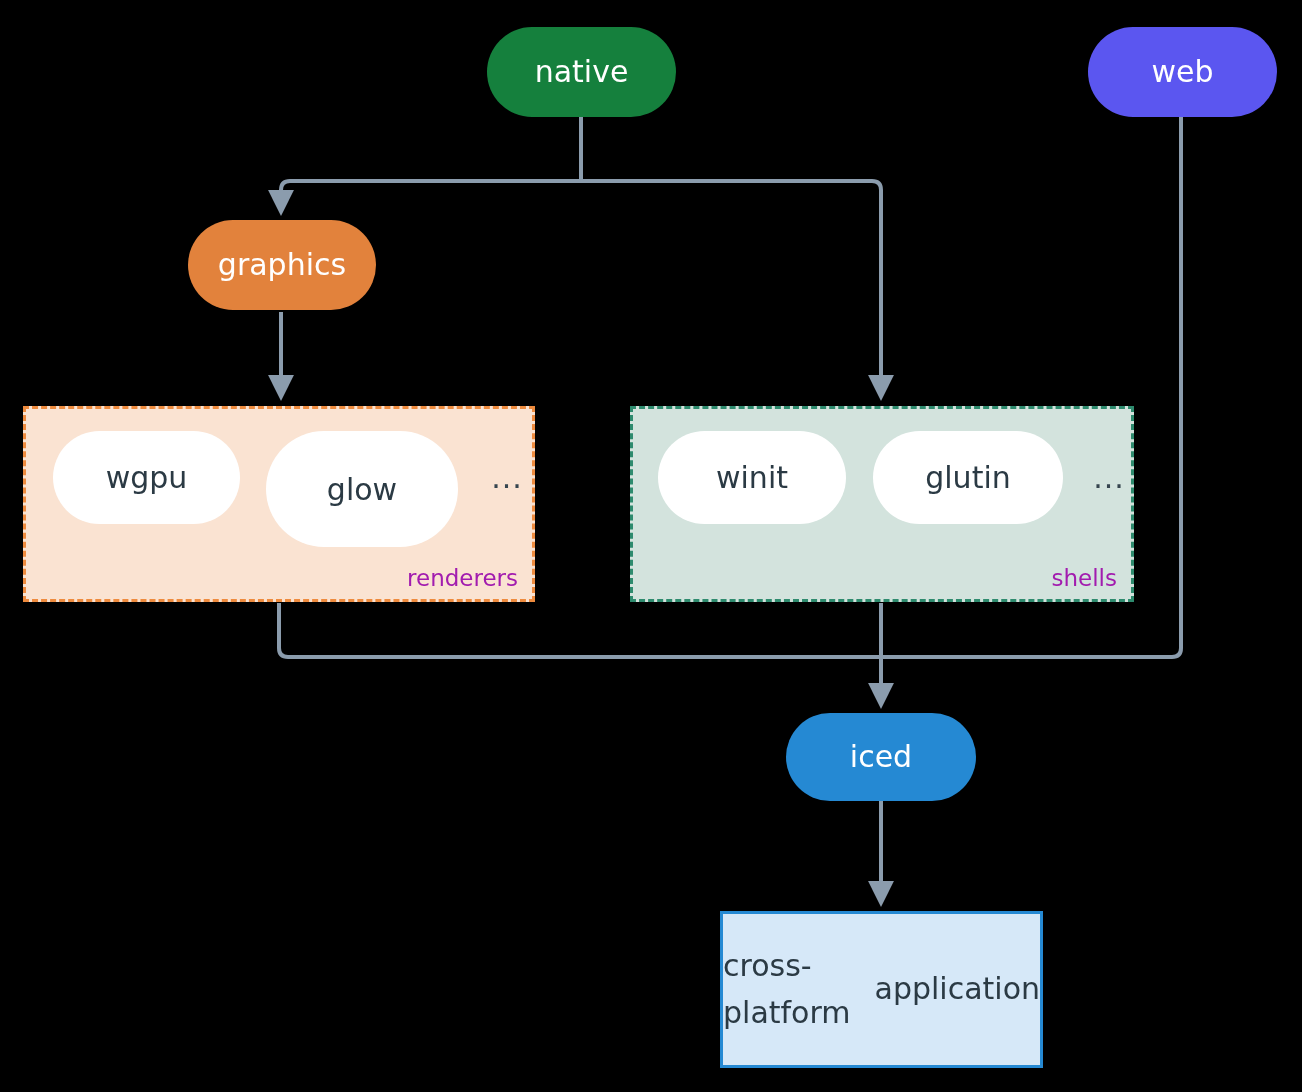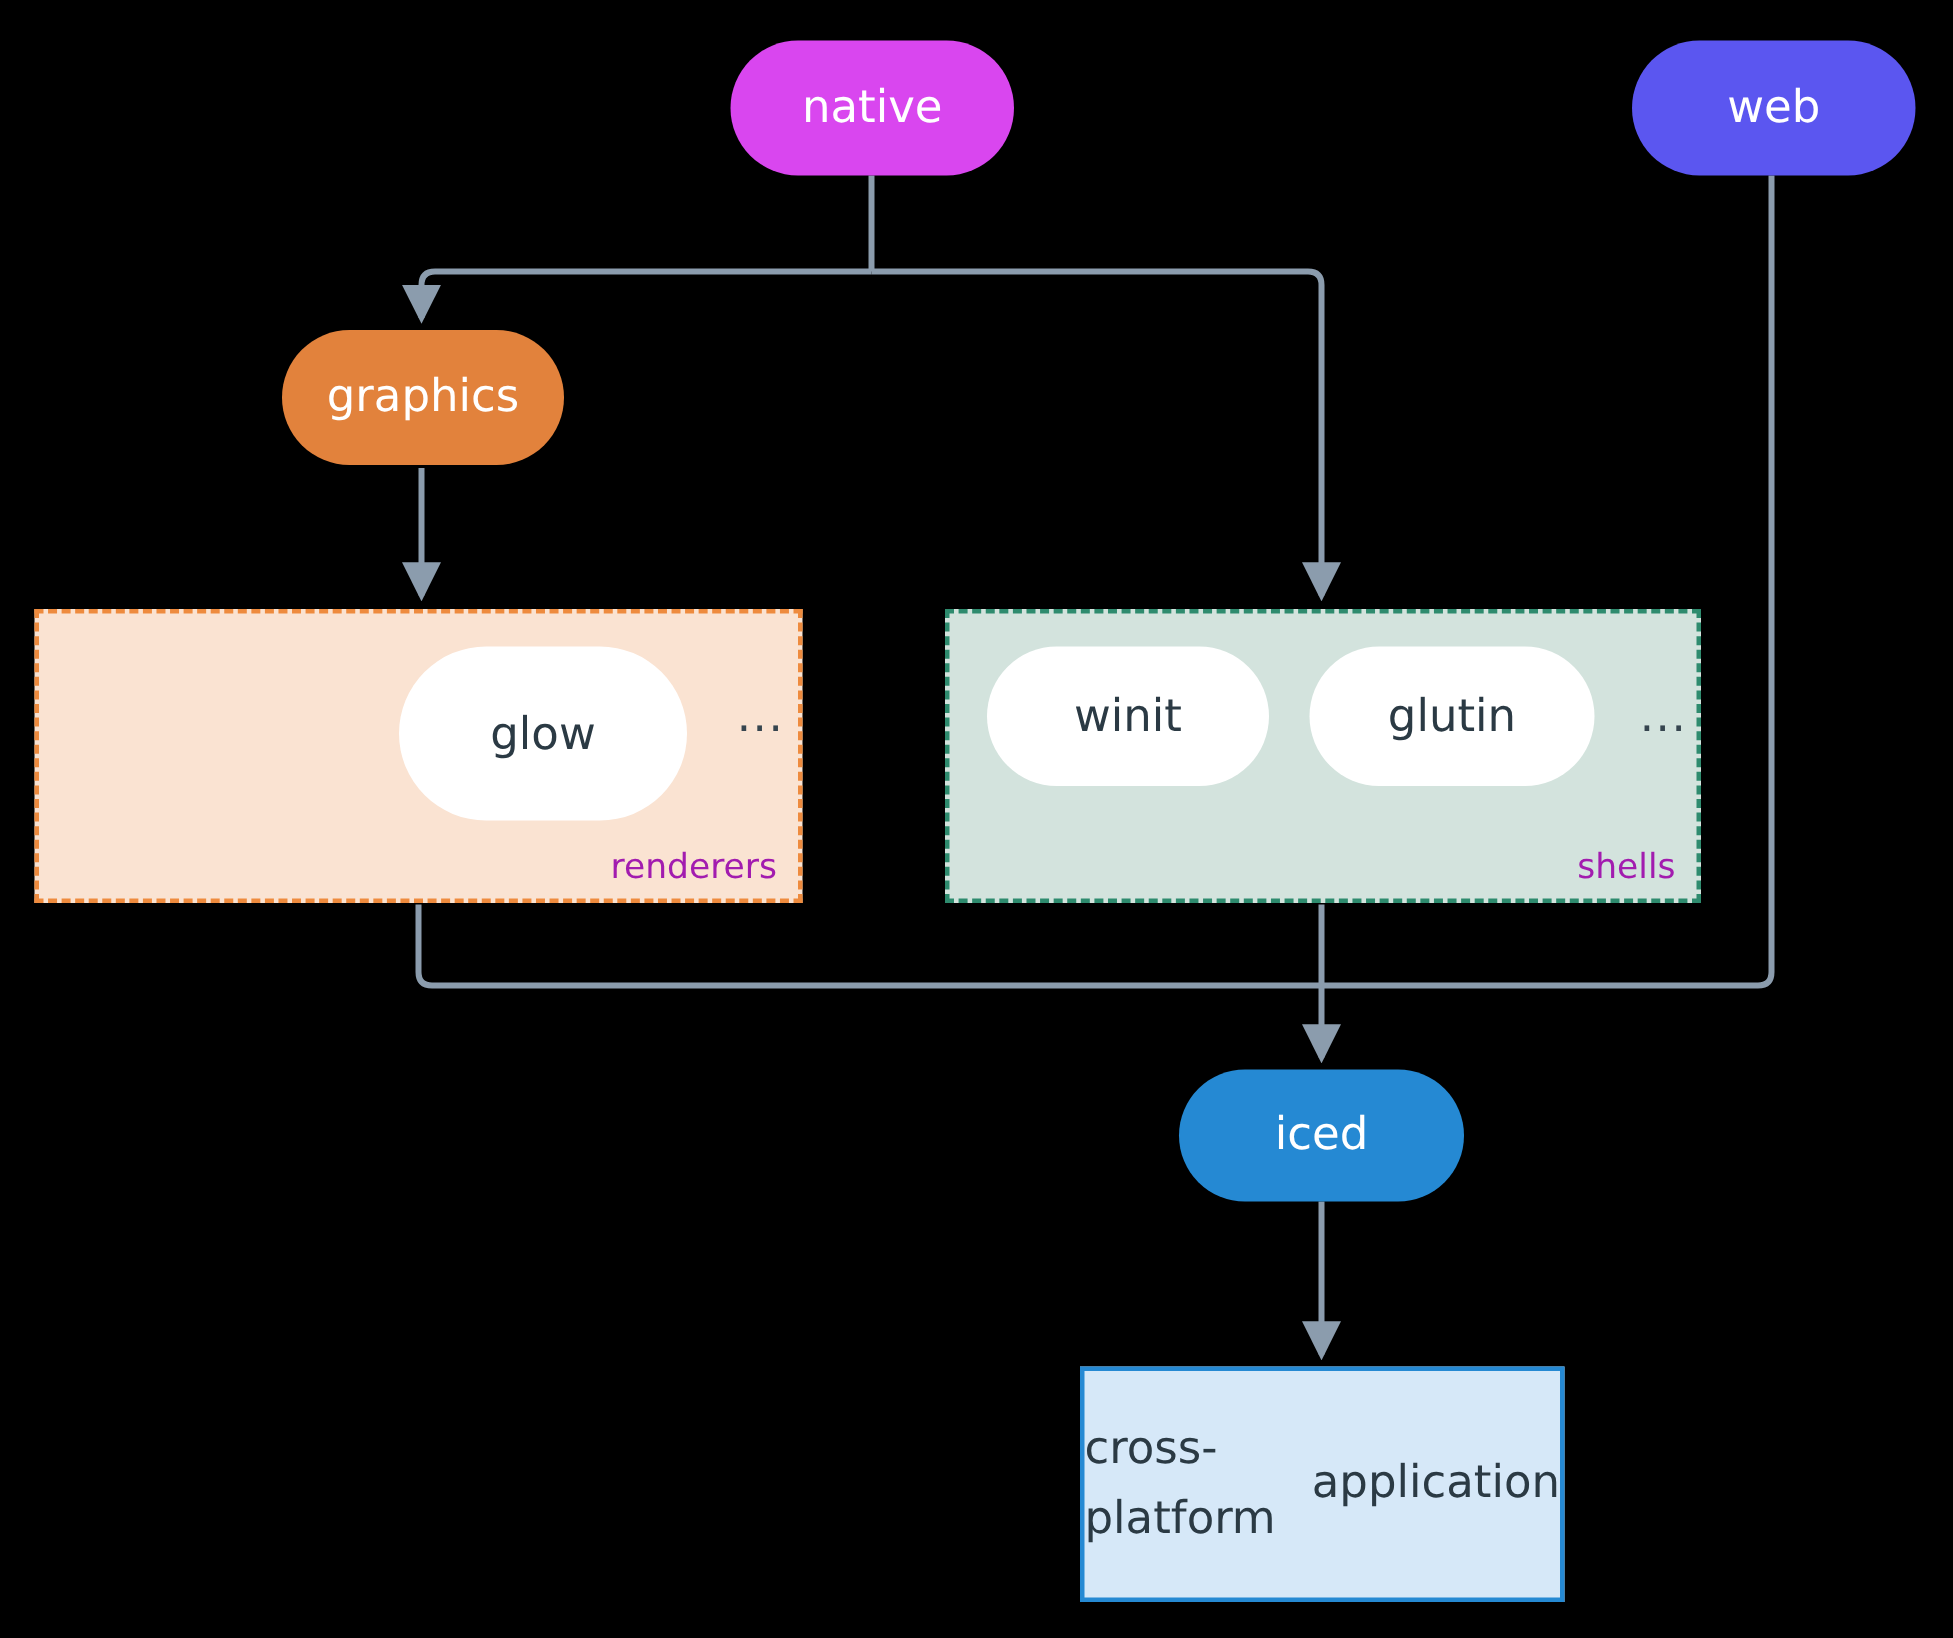--- a/index.html
+++ b/index.html
@@ -29,21 +29,21 @@
     justify-content: center;
     box-sizing: border-box;
     text-align: center;
     line-height: 1.25;
   }
   .pill {
     border-radius: 999px;
     color: #ffffff;
     font-size: 30px;
   }
-  .pill-native  { background: #d946ef; }
+  .pill-native  { background: #15803d; }
   .pill-web     { background: #5B56F0; }
   .pill-graphics{ background: #E2823C; }
   .pill-iced    { background: #2589D3; }
 
   .cluster {
     position: absolute;
     box-sizing: border-box;
   }
   .cluster-renderers {
     background: #FAE3D2;
@@ -130,20 +130,23 @@
 
   <div class="node pill pill-graphics" style="left:188px; top:220px; width:188px; height:90px;">
     <span>graphics</span>
   </div>
 
   <div class="node pill pill-web" style="left:1088px; top:27px; width:189px; height:90px;">
     <span>web</span>
   </div>
 
   <div class="cluster cluster-renderers" style="left:23px; top:406px; width:512px; height:196px;">
+    <div class="leafpill" style="left:27px; top:22px; width:187px; height:93px;">
+      <span>wgpu</span>
+    </div>
     <div class="leafpill" style="left:240px; top:22px; width:192px; height:116px;">
       <span>glow</span>
     </div>
     <div class="ellipsis" style="left:455px; top:22px; width:52px; height:93px;">
       <span>...</span>
     </div>
     <div class="cluster-label">renderers</div>
   </div>
 
   <div class="cluster cluster-shells" style="left:630px; top:406px; width:504px; height:196px;">

